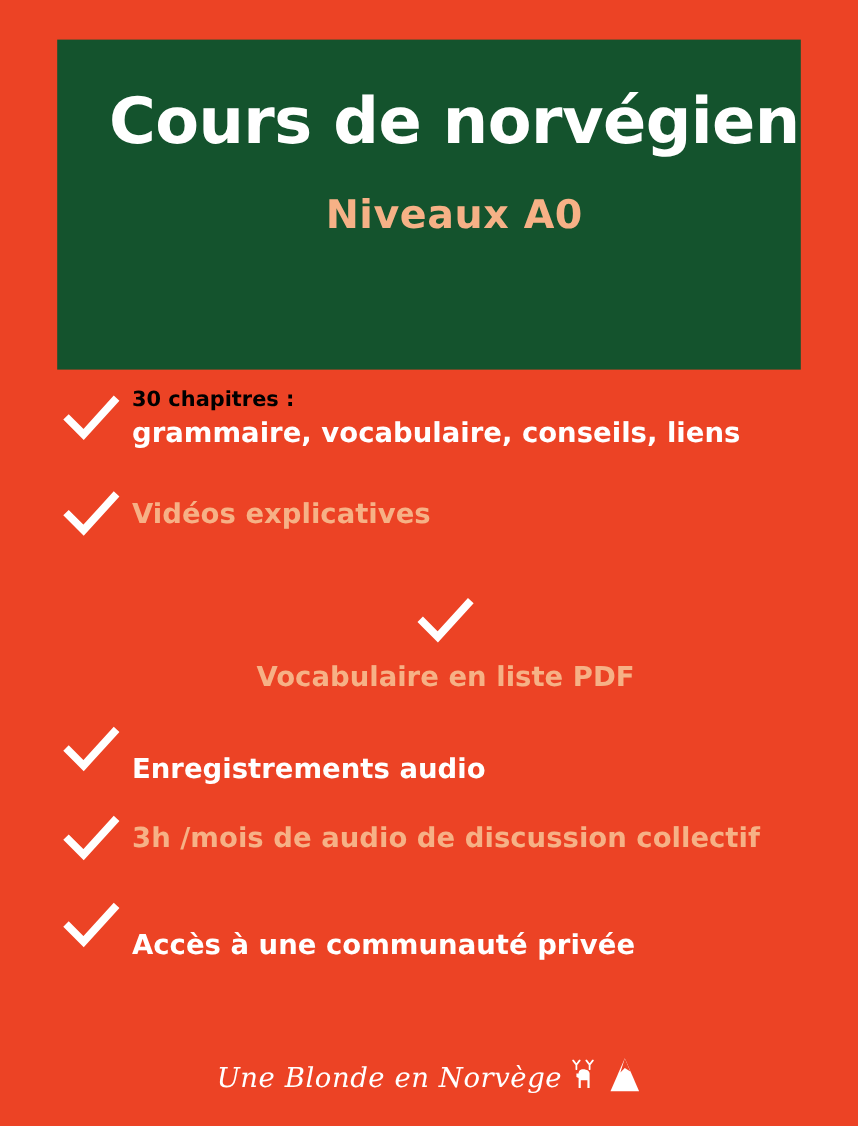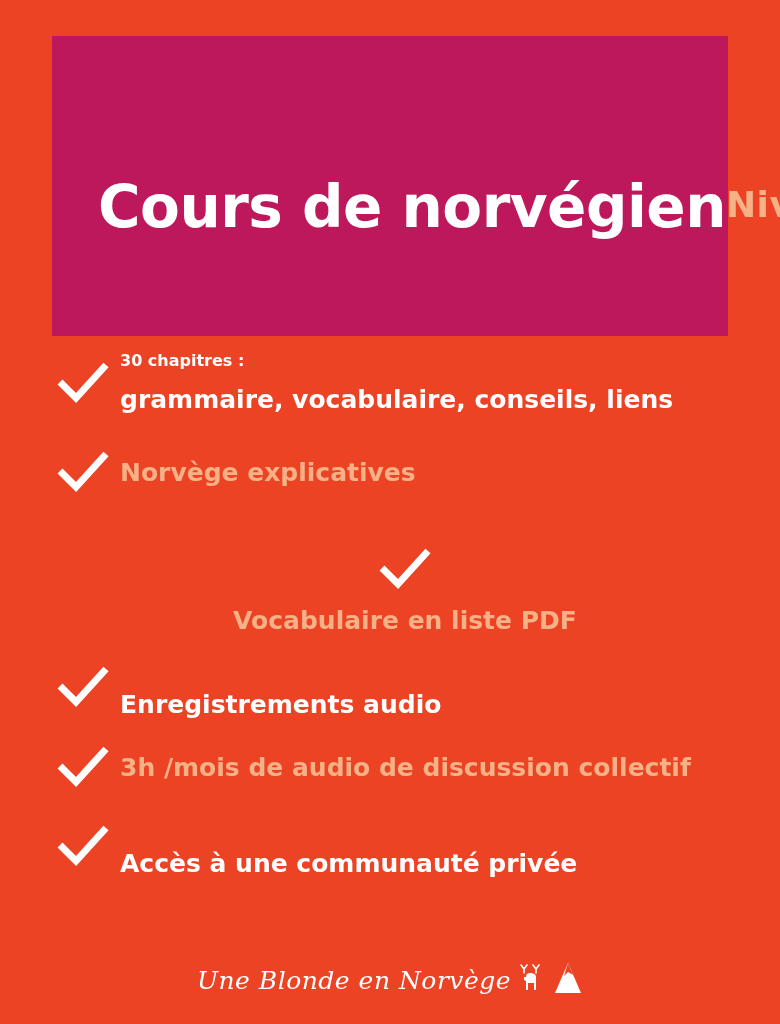--- a/index.html
+++ b/index.html
@@ -23,24 +23,24 @@
     box-sizing: border-box;
   }
 
   
   .header-banner {
     position: absolute;
     left: 52px;
     top: 36px;
     width: 676px;
     height: 300px;
-    background: #be185d;
+    background: #14532d;
     box-sizing: border-box;
     display: flex;
-    flex-direction: row;
+    flex-direction: column;
     align-items: center;
     justify-content: flex-start;
     padding-top: 44px;
     padding-left: 46px;
   }
 
   .title {
     color: #ffffff;
     font-family: "DejaVu Sans", sans-serif;
     font-weight: bold;
@@ -95,29 +95,29 @@
 
   .feature-text {
     flex: 1 1 auto;
     color: #ffffff;
     font-family: "DejaVu Sans", sans-serif;
     font-weight: bold;
     line-height: 1.18;
   }
 
   .feature-head {
-    color: #ffffff;
-    font-size: 16px;
+    color: #000000;
+    font-size: 19px;
     display: block;
   }
   .feature-sub {
     color: #ffffff;
     font-size: 25px;
     display: block;
-    margin-top: 14px;
+    margin-top: 5px;
   }
   .feature-single-accent {
     color: #f6b186;
     font-size: 25px;
     display: block;
   }
   .feature-single-white {
     color: #ffffff;
     font-size: 25px;
     display: block;
@@ -184,21 +184,21 @@
       </span>
     </div>
 
     <div class="feature-row row-1">
       <span class="check">
         <svg width="52" height="42" viewBox="0 0 52 42" aria-hidden="true">
           <path d="M3 20 L19 36 L49 3" fill="none" stroke="#ffffff" stroke-width="7" stroke-linecap="butt" stroke-linejoin="miter"></path>
         </svg>
       </span>
       <span class="feature-text">
-        <span class="feature-single-accent">Norvège explicatives</span>
+        <span class="feature-single-accent">Vidéos explicatives</span>
       </span>
     </div>
 
 
     <div class="feature-row row-3">
       <span class="check">
         <svg width="52" height="42" viewBox="0 0 52 42" aria-hidden="true">
           <path d="M3 20 L19 36 L49 3" fill="none" stroke="#ffffff" stroke-width="7" stroke-linecap="butt" stroke-linejoin="miter"></path>
         </svg>
       </span>

